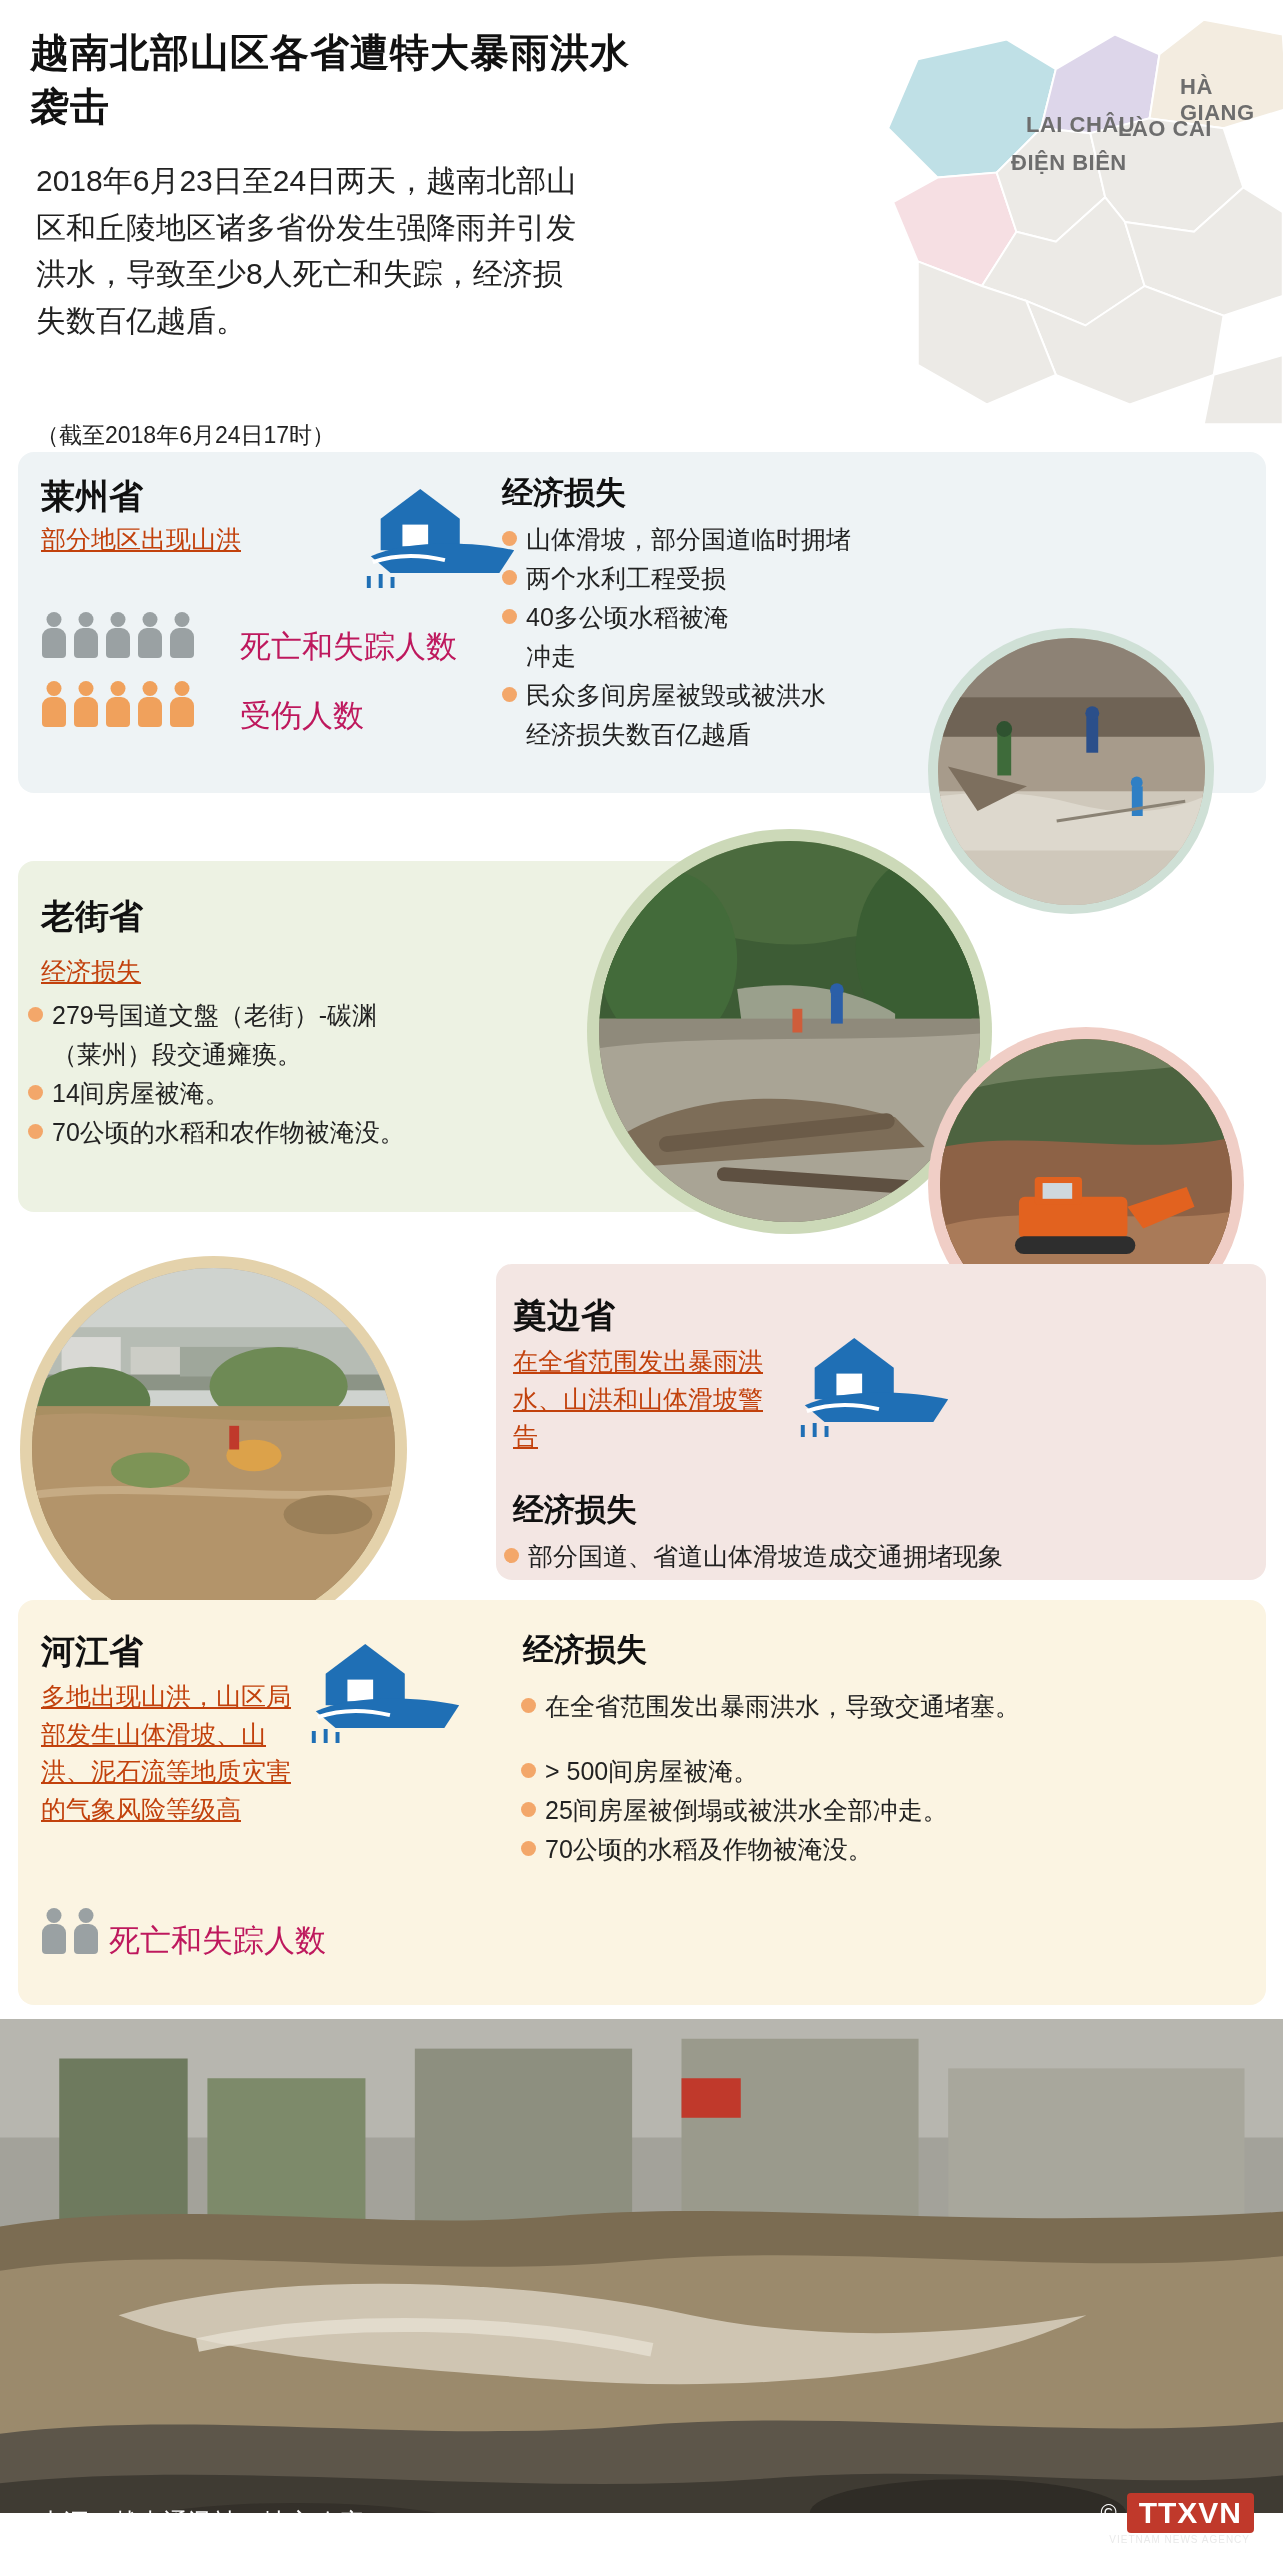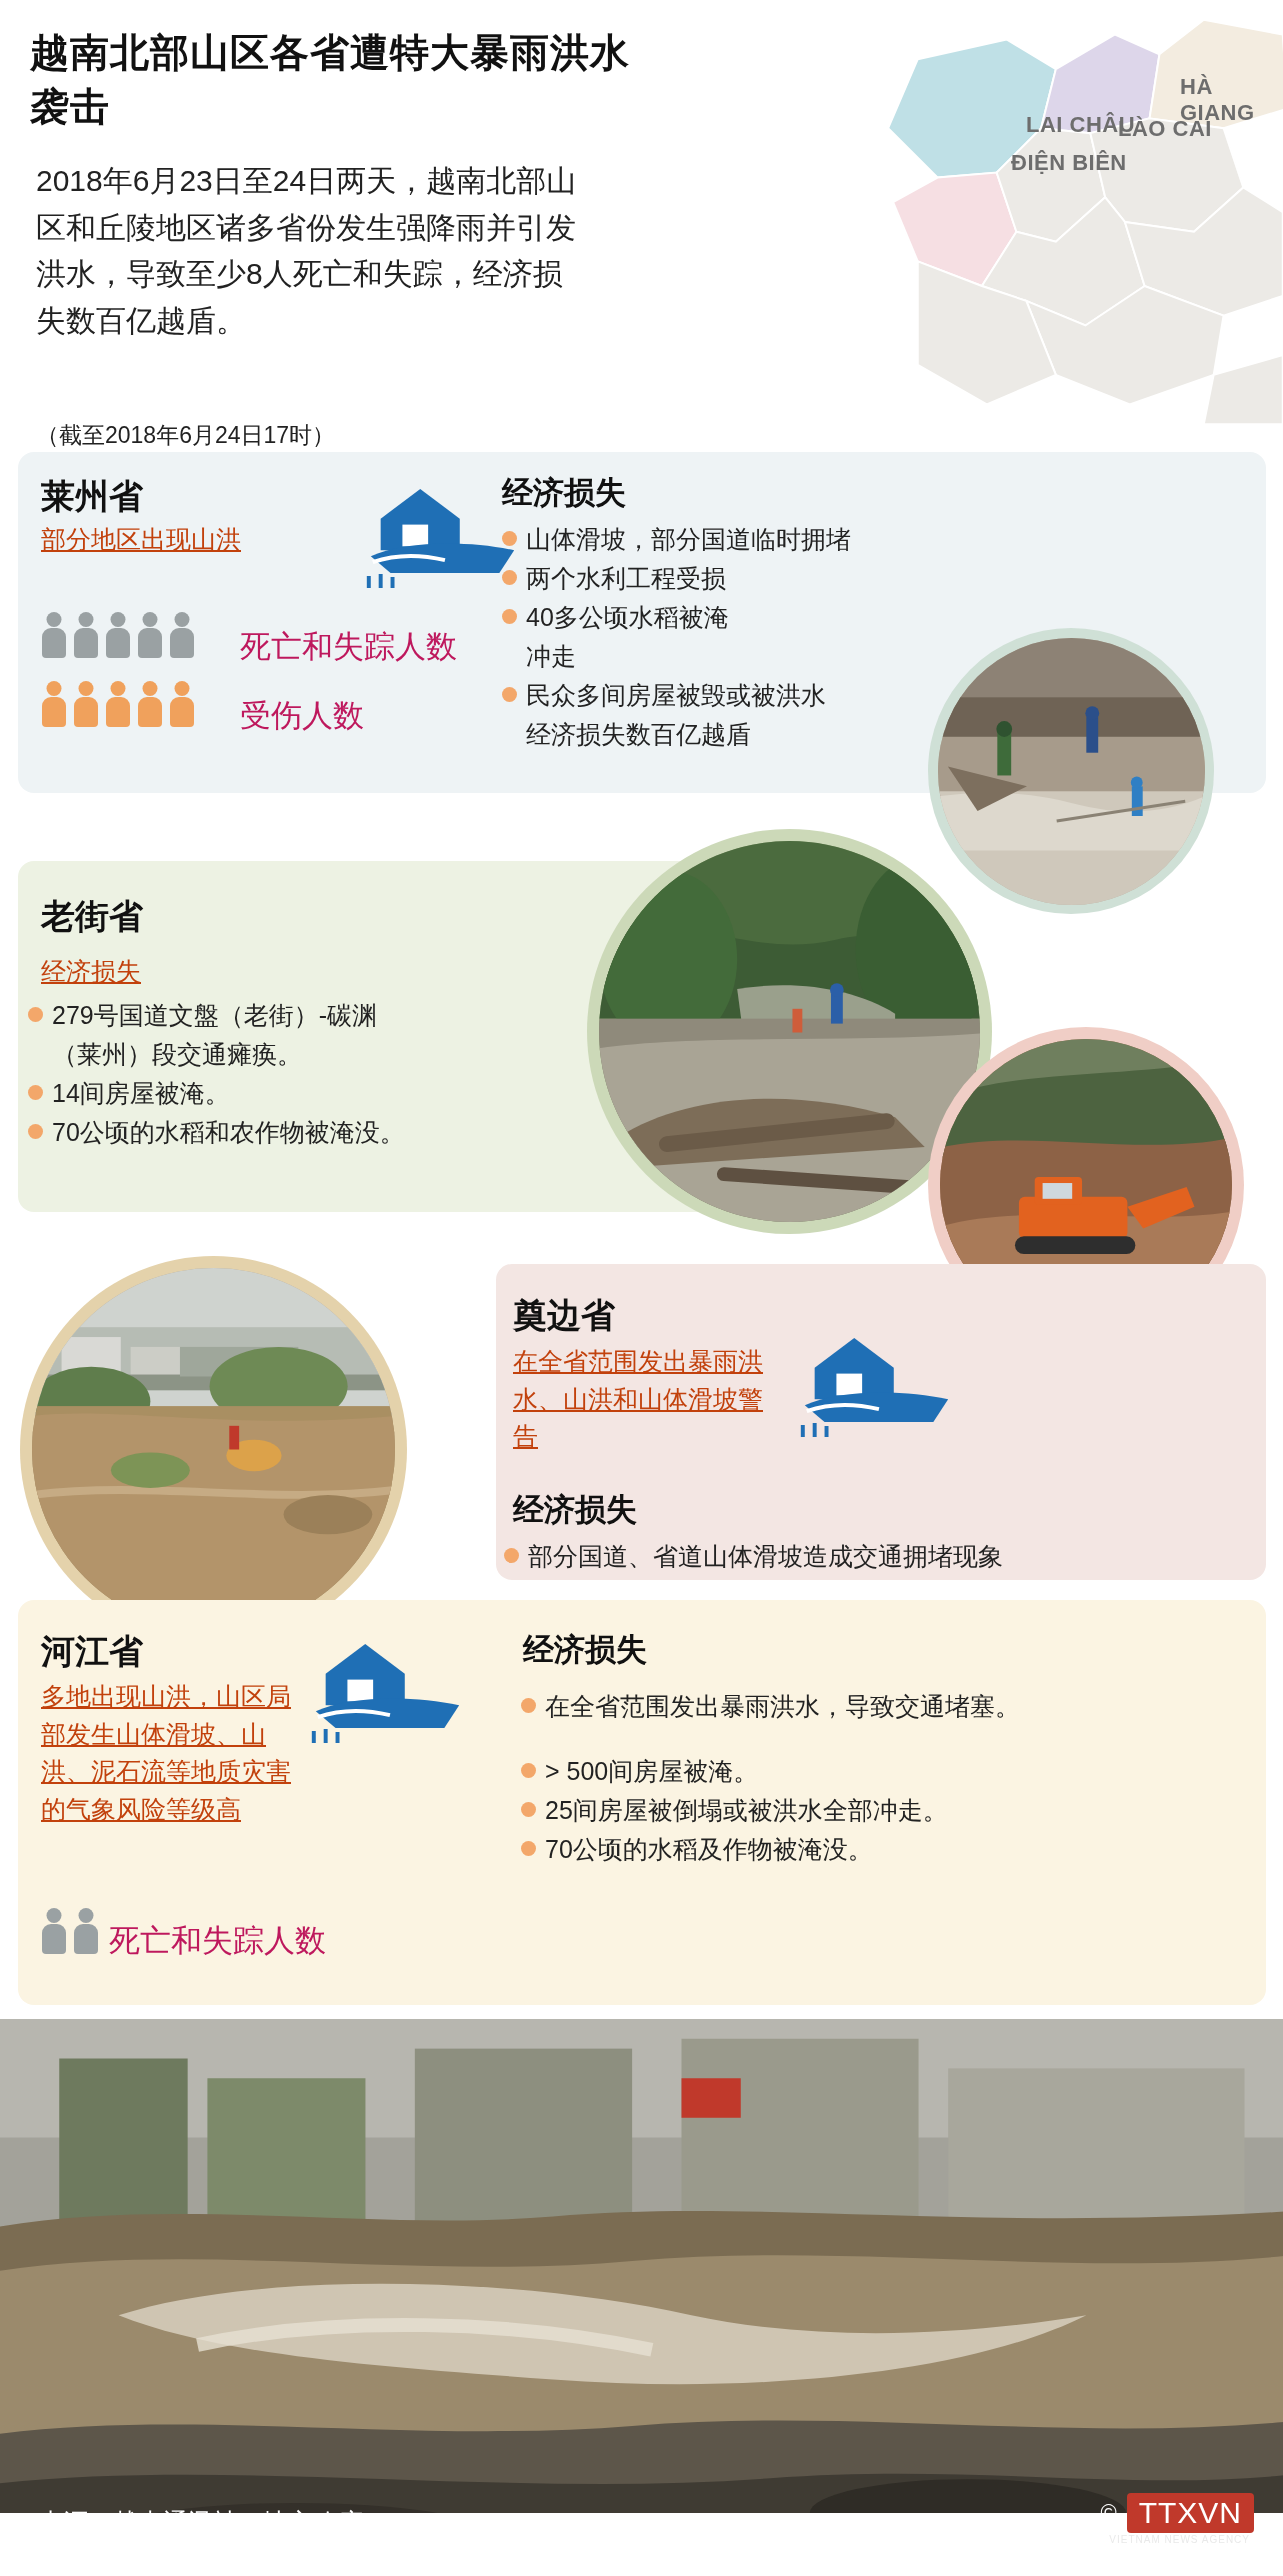--- a/index.html
+++ b/index.html
@@ -52,21 +52,21 @@
 
   
   .photo{position:absolute;border-radius:50%;overflow:hidden;}
   .ring{position:absolute;border-radius:50%;}
 
   
   .bottom-photo{position:absolute;left:0;top:2019px;width:1284px;height:494px;overflow:hidden;}
   .source{position:absolute;left:38px;top:2506px;font-size:25px;color:#ffffff;}
   .logo{position:absolute;right:30px;top:2493px;display:flex;align-items:center;gap:10px;}
   .logo-c{color:#fff;font-size:22px;}
-  .logo-box{background:#c0392b;color:#fff;font-weight:normal;font-size:30px;padding:3px 12px;border-radius:4px;letter-spacing:1px;}
+  .logo-box{background:#c0392b;color:#fff;font-weight:bold;font-size:30px;padding:3px 12px;border-radius:4px;letter-spacing:1px;}
   .logo-sub{position:absolute;right:34px;top:2534px;font-size:10px;color:#e9e9e9;letter-spacing:1px;}
 </style>
 </head>
 <body>
 
 <div class="stage">
 
   <div class="map-area">
     <svg class="map-svg" width="691" height="434" viewBox="0 0 700 440">
       <g stroke="#ffffff" stroke-width="2">

